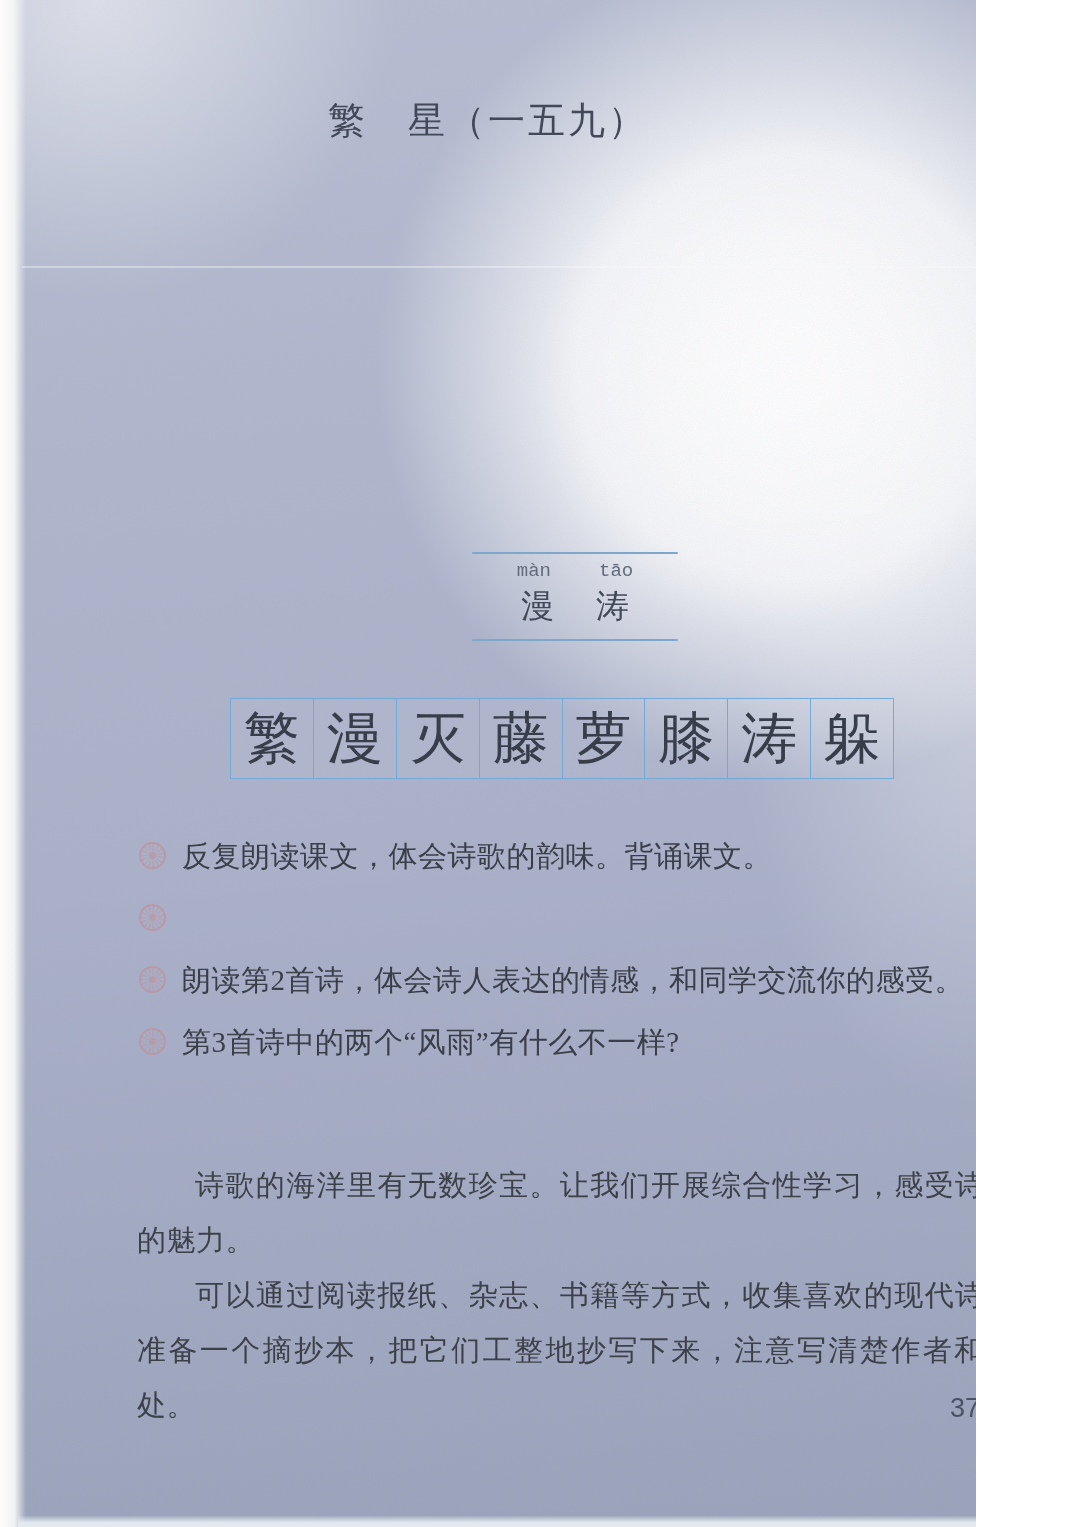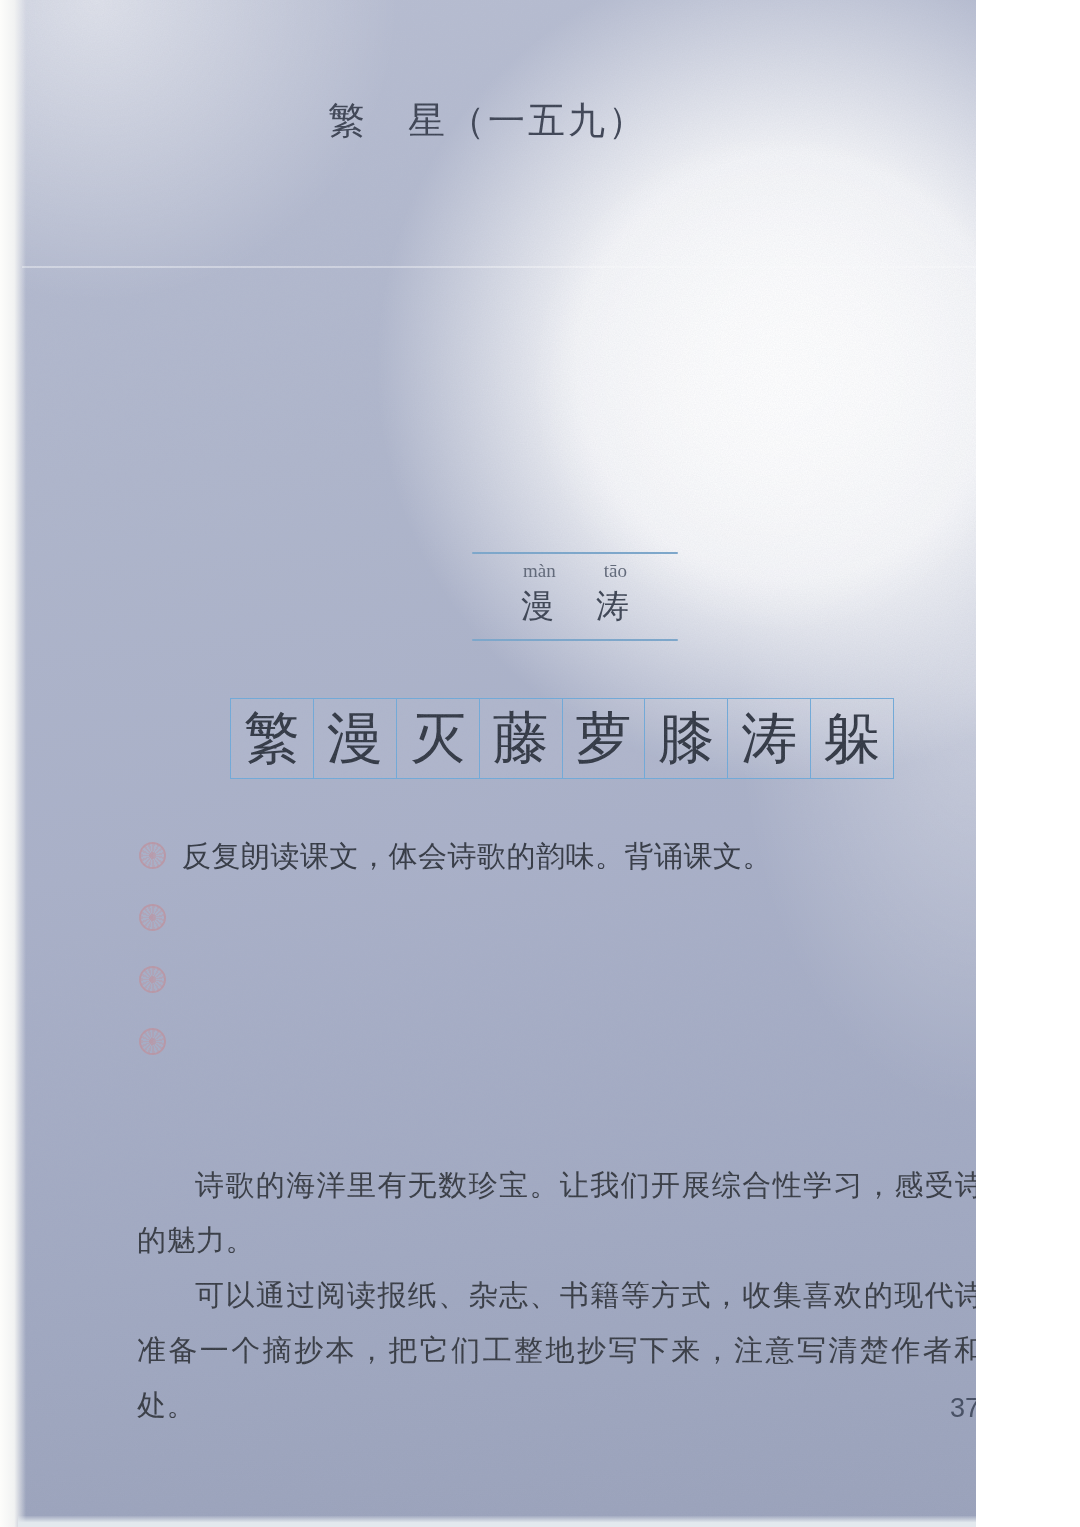--- a/index.html
+++ b/index.html
@@ -55,21 +55,21 @@
     white-space: nowrap;
   }
   .poem-line.indent { padding-left: 52px; }
 
   
   .word-study { position: absolute; left: 472px; top: 552px; width: 206px; text-align: center; }
   .rule { height: 2px; background: #7aa6cb; border-radius: 1px; }
   .pinyin-row {
     margin-top: 6px;
     display: flex; justify-content: center; gap: 48px;
-    font-family: Liberation Serif, serif;
+    font-family: Liberation Mono, monospace;
     font-size: 19px; color: #5d6575;
   }
   .hanzi-row {
     margin-top: 2px; margin-bottom: 10px;
     display: flex; justify-content: center; gap: 42px;
     font-size: 33px; color: #39404f;
   }
 
   
   .char-grid {
@@ -175,23 +175,25 @@
   <div class="questions">
     <div class="q-row">
       <span class="q-icon"></span>
       <p class="q-text">反复朗读课文，体会诗歌的韵味。背诵课文。</p>
     </div>
     <div class="q-row">
       <span class="q-icon"></span>
     </div>
     <div class="q-row">
       <span class="q-icon"></span>
-    </div>
-    <div class="q-row">
-      <span class="q-icon"></span>
+      <p class="q-text">朗读第2首诗，体会诗人表达的情感，和同学交流你的感受。</p>
+    </div>
+    <div class="q-row">
+      <span class="q-icon"></span>
+      <p class="q-text">第3首诗中的两个“风雨”有什么不一样?</p>
     </div>
   </div>
 
 
   <div class="activity-body">
     <p>诗歌的海洋里有无数珍宝。让我们开展综合性学习，感受诗歌的魅力。</p>
     <p>可以通过阅读报纸、杂志、书籍等方式，收集喜欢的现代诗。准备一个摘抄本，把它们工整地抄写下来，注意写清楚作者和出处。</p>
   </div>
 
   <div class="page-number">37</div>

